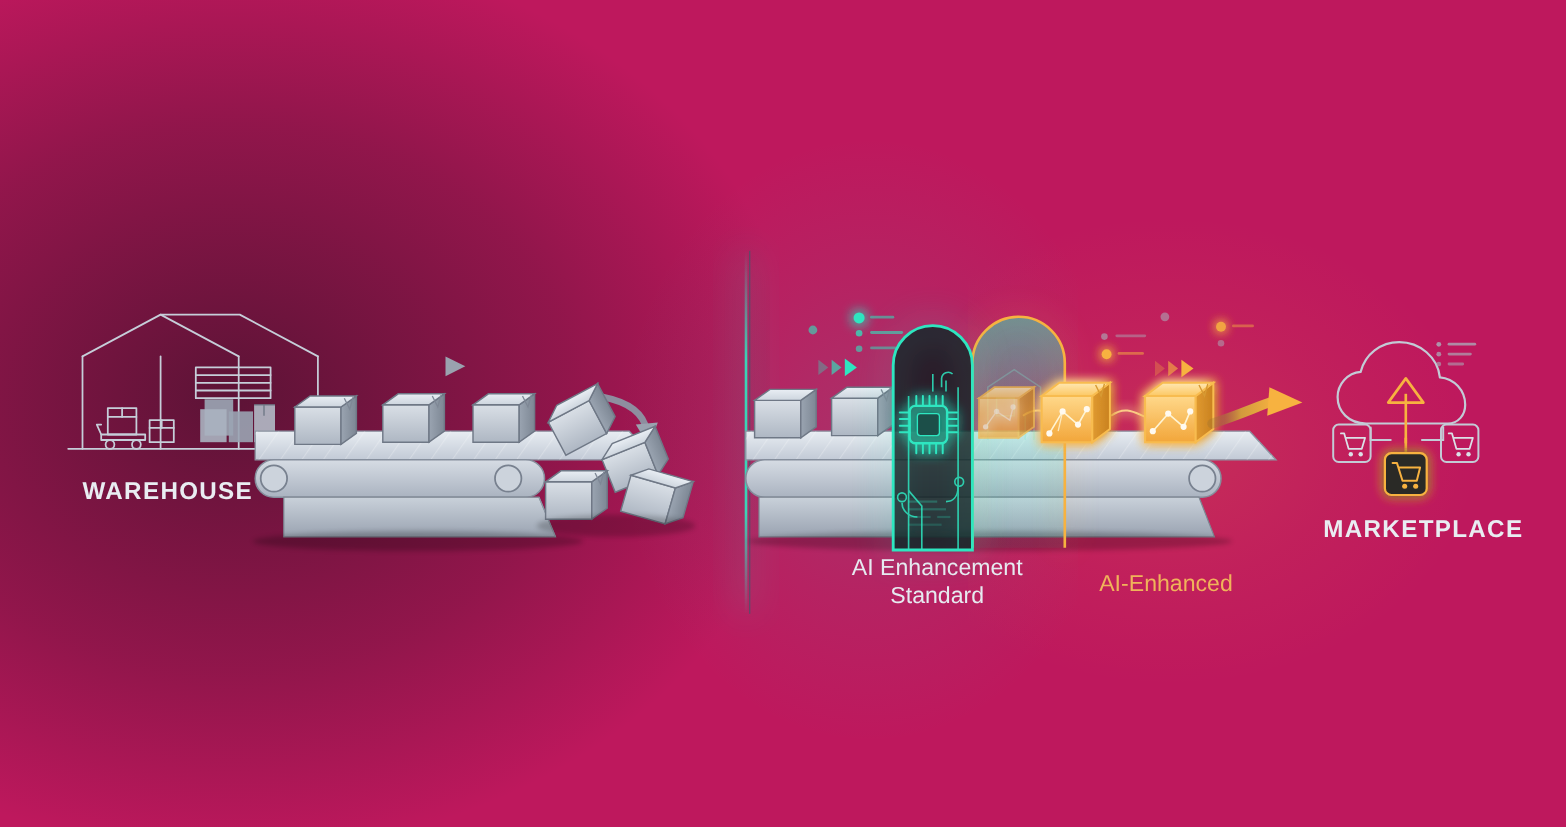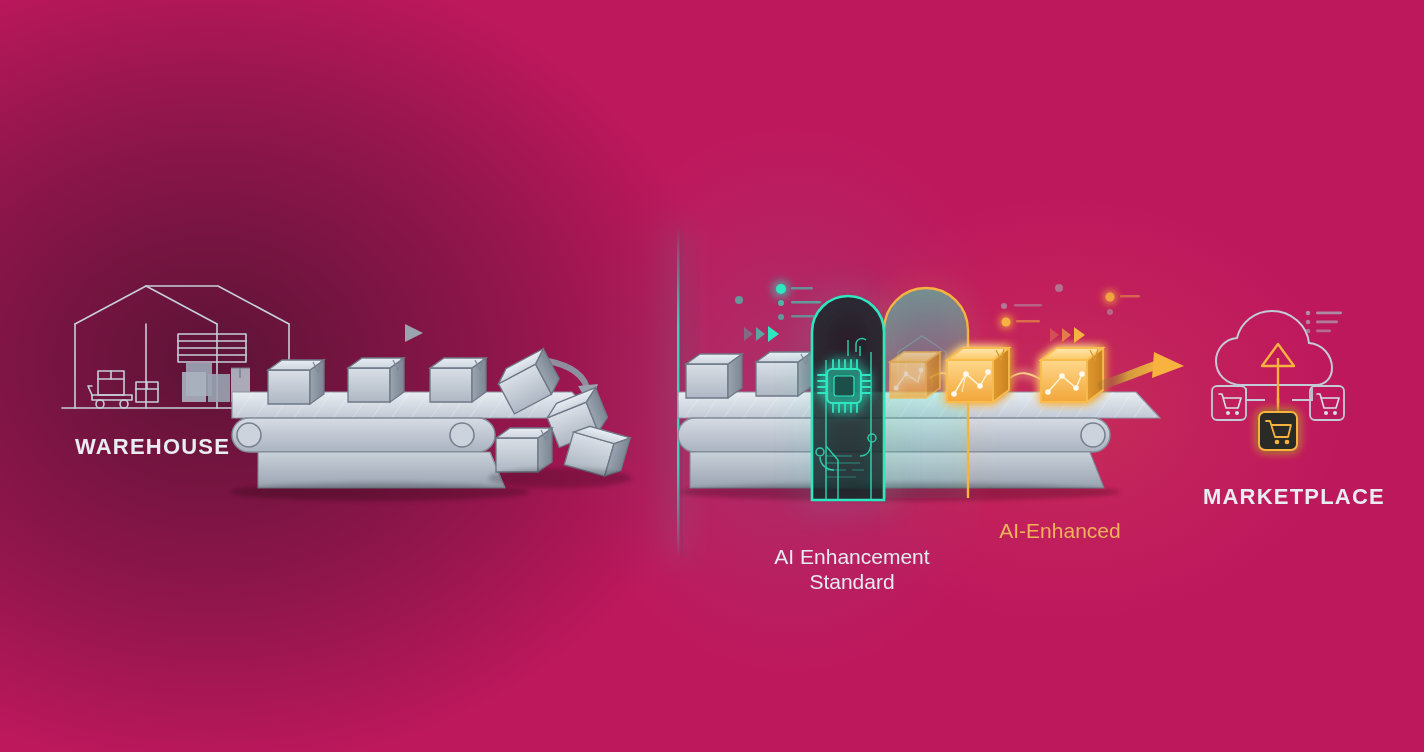--- a/index.html
+++ b/index.html
@@ -34,23 +34,23 @@
   .lbl{position:absolute;white-space:nowrap;}
   .lbl-section{
     font-size:22px;font-weight:700;letter-spacing:1.2px;color:#e9edf2;
   }
   .lbl-caption{
     font-size:21px;font-weight:400;color:#e6eaf0;text-align:center;
     line-height:25px;
   }
   .lbl-caption.gold{color:#f0b35a;}
   #lbl-warehouse{left:75px;top:434px;}
-  #lbl-marketplace{left:1203px;top:484px;}
+  #lbl-marketplace{left:1203px;top:468px;}
   #cap-standard{left:248px;top:518px;width:260px;}
-  #cap-ai-station{left:742px;top:544px;width:220px;}
+  #cap-ai-station{left:742px;top:504px;width:220px;}
   #cap-ai-enhanced{left:980px;top:518px;width:160px;}
 </style>
 </head>
 <body>
 
 <div id="stage">
 
   <div class="wash wash-dark-left"></div>
   <div class="wash wash-teal"></div>
   <div class="wash wash-gold"></div>

